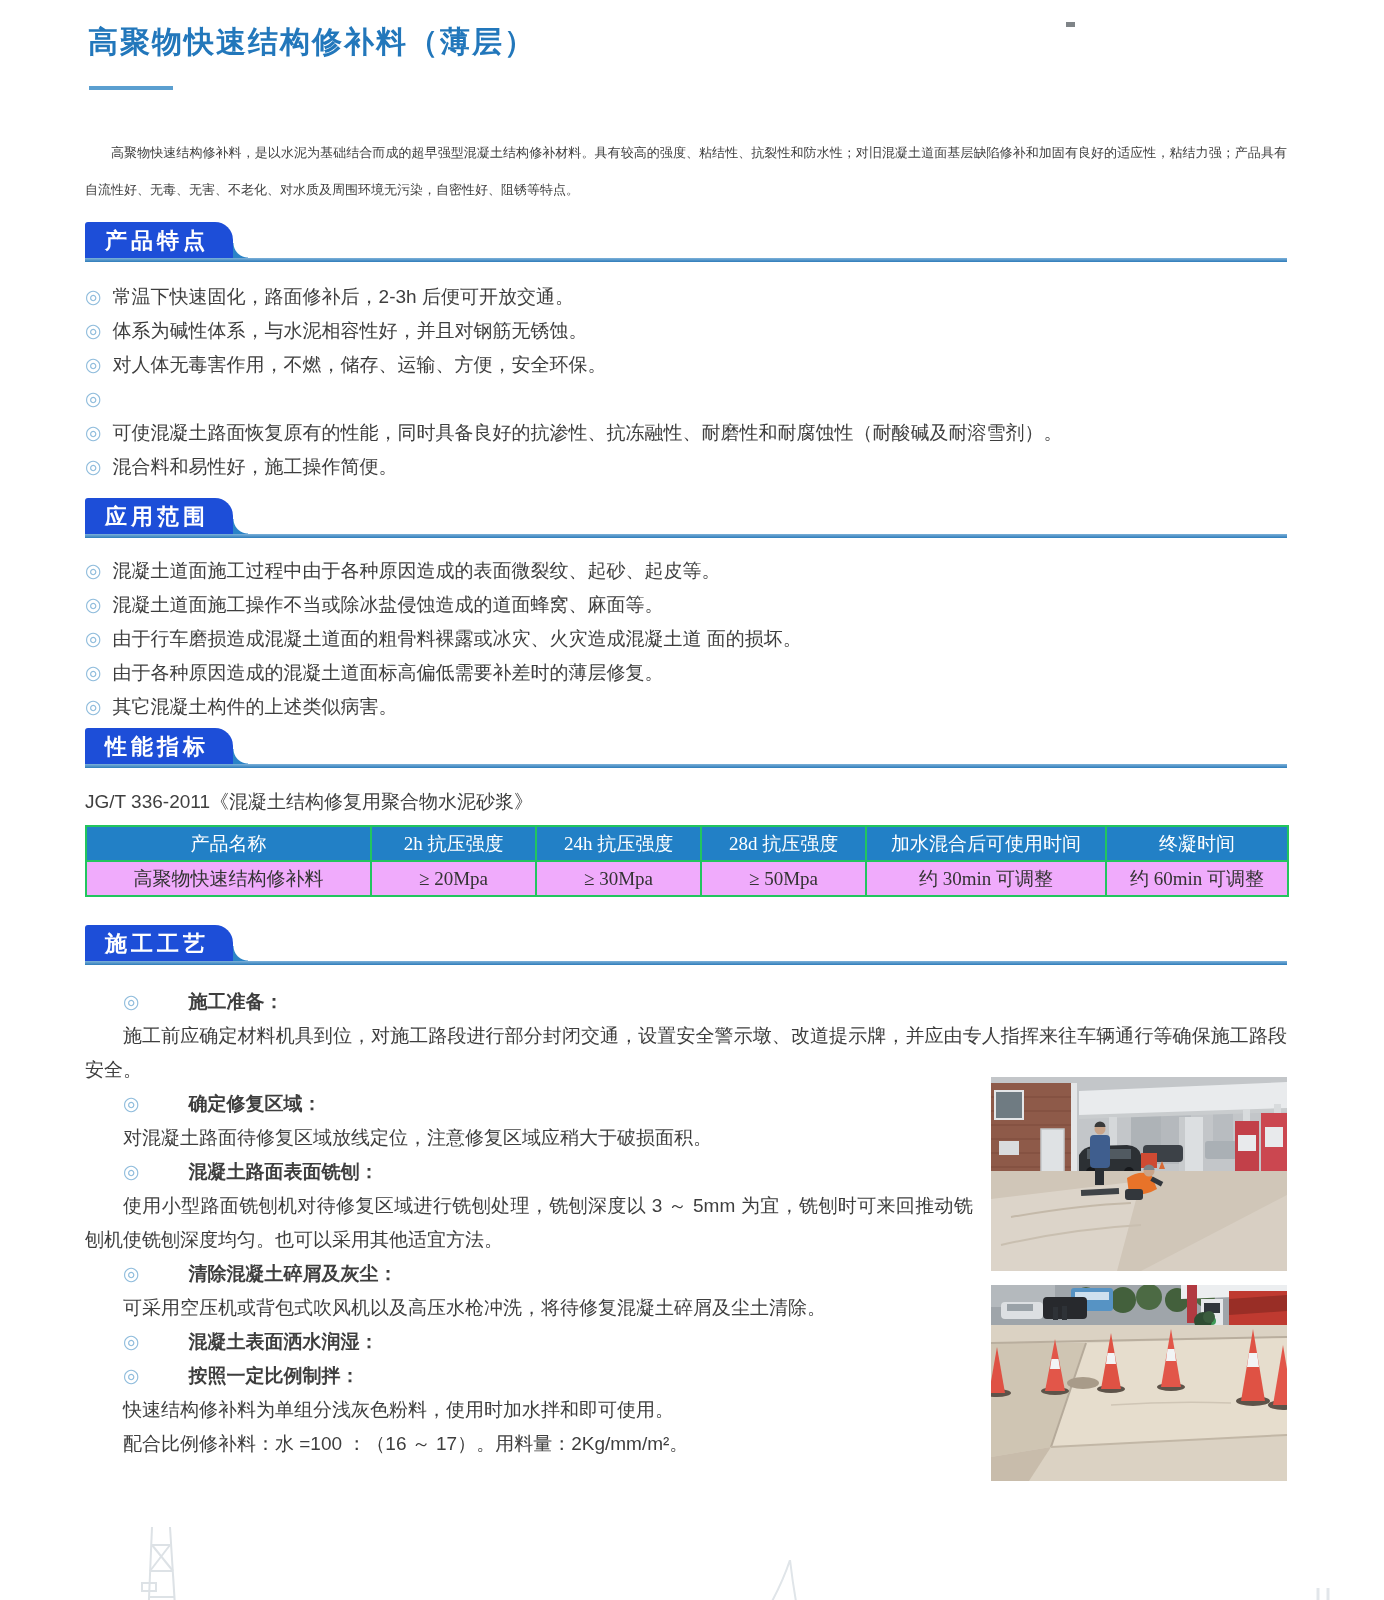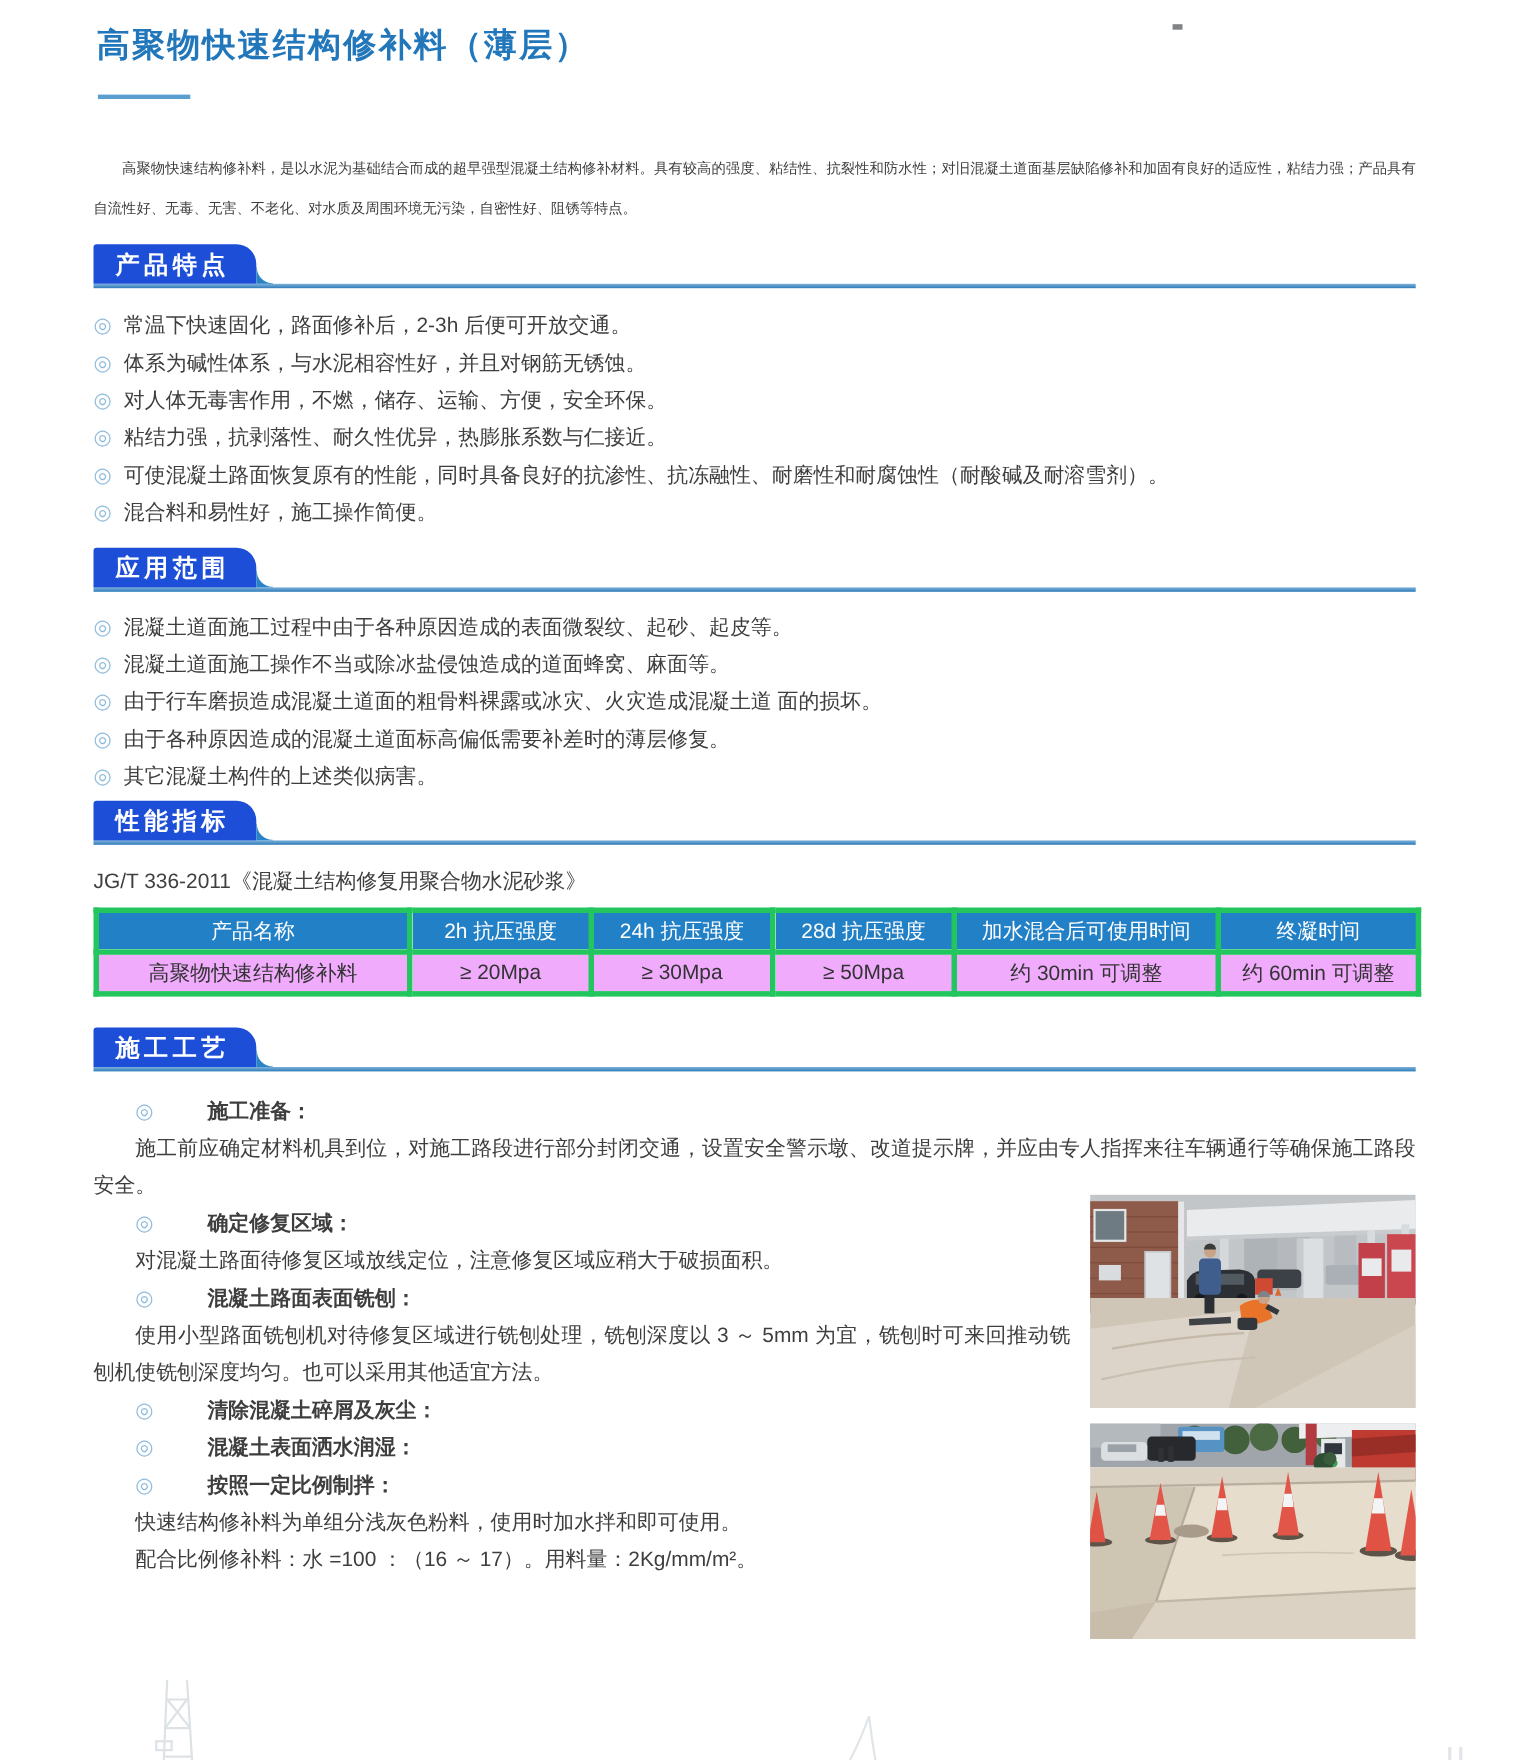--- a/index.html
+++ b/index.html
@@ -26,22 +26,22 @@
   .rule{height:4px;background:linear-gradient(180deg,#7db1d9,#2e7cba);}
 
   
   .blist{margin:22px 0 0;padding:0;list-style:none;}
   .blist li{display:flex;gap:11px;font-size:19px;line-height:26px;margin-bottom:8px;color:#3e3e3e;}
   .bullet{color:#8fbcdc;flex:0 0 auto;}
 
   
   .tbl-caption{margin:20px 0 0;text-align:left;font-size:19px;color:#3f3f3f;line-height:27px;}
   table.perf{margin-top:10px;width:100%;border-collapse:collapse;table-layout:fixed;}
-  table.perf th,table.perf td{border:5px solid #22c55e;height:33px;text-align:center;
-       vertical-align:middle;font-size:19px;padding:0 2px;overflow:hidden;}
+  table.perf th,table.perf td{border:2px solid #22c55e;height:33px;text-align:center;
+       vertical-align:middle;font-size:19px;padding:0 2px;overflow:hidden;font-family:Liberation Serif, serif;}
   table.perf th{background:#2280c6;color:#ffffff;font-weight:normal;}
   table.perf td{background:#f0abfc;color:#333333;}
 
   
   .process-body{margin-top:20px;}
   .step-label{display:flex;gap:11px;font-size:19px;font-weight:bold;color:#333;line-height:34px;margin:0;}
   .step p{margin:0;font-size:19px;line-height:34px;color:#3e3e3e;text-indent:2em;text-align:justify;}
 
   
   .photos{float:right;width:296px;margin:-10px 0 8px 18px;display:flex;flex-direction:column;gap:14px;}
@@ -77,21 +77,20 @@
         <li>
             <span class="bullet">◎</span>
             <span>体系为碱性体系，与水泥相容性好，并且对钢筋无锈蚀。</span>
           </li>
         <li>
             <span class="bullet">◎</span>
             <span>对人体无毒害作用，不燃，储存、运输、方便，安全环保。</span>
           </li>
         <li>
             <span class="bullet">◎</span>
-            <span>粘结力强，抗剥落性、耐久性优异，热膨胀系数与仁接近。</span>
           </li>
         <li>
             <span class="bullet">◎</span>
             <span>可使混凝土路面恢复原有的性能，同时具备良好的抗渗性、抗冻融性、耐磨性和耐腐蚀性（耐酸碱及耐溶雪剂）。</span>
           </li>
         <li>
             <span class="bullet">◎</span>
             <span>混合料和易性好，施工操作简便。</span>
           </li>
       </ul>
@@ -315,20 +314,21 @@
               <span>混凝土路面表面铣刨：</span>
             </p>
           <p>使用小型路面铣刨机对待修复区域进行铣刨处理，铣刨深度以 3 ～ 5mm 为宜，铣刨时可来回推动铣刨机使铣刨深度均匀。也可以采用其他适宜方法。</p>
         </div>
 
         <div class="step">
           <p class="step-label">
               <span class="bullet">◎</span>
               <span>清除混凝土碎屑及灰尘：</span>
             </p>
+          <p>可采用空压机或背包式吹风机以及高压水枪冲洗，将待修复混凝土碎屑及尘土清除。</p>
         </div>
 
         <div class="step">
           <p class="step-label">
               <span class="bullet">◎</span>
               <span>混凝土表面洒水润湿：</span>
             </p>
         </div>
 
         <div class="step">

